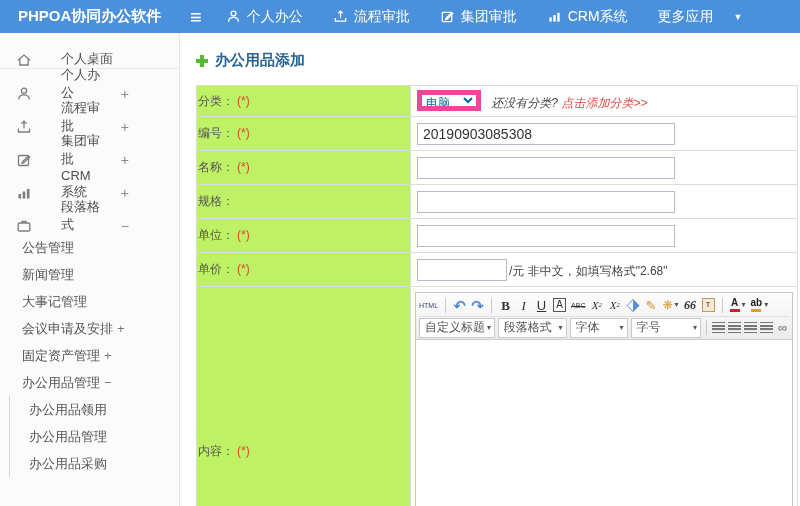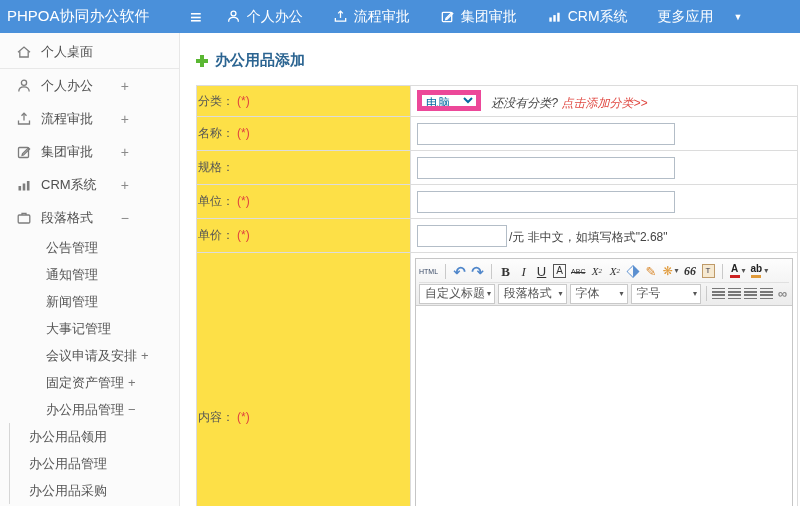--- a/index.html
+++ b/index.html
@@ -4,52 +4,52 @@
 <style>
   * { box-sizing: border-box; }
   html,body { margin:0; padding:0; }
   body {
     width:800px; height:506px; overflow:hidden; position:relative;
     background:#fff; font-family:"Liberation Sans","DejaVu Sans",sans-serif;
     color:#555;
   }
   
   .topbar { height:33px; background:#4a90da; display:flex; align-items:center; color:#fff; }
-  .logo { width:174px; padding-left:7px; font-size:15px; font-weight:normal; white-space:nowrap; }
+  .logo { width:174px; padding-left:18px; font-size:15px; font-weight:bold; white-space:nowrap; }
   .hamburger { font-size:20px; line-height:1; margin:0 24px 0 16px; cursor:pointer; }
   .nav { display:flex; align-items:center; gap:30px; font-size:14px; }
   .nav-item { display:flex; align-items:center; gap:6px; cursor:pointer; white-space:nowrap; }
   .nicon { width:15px; height:15px; display:inline-flex; }
   .nicon svg { width:15px; height:15px; }
   .caret { font-size:9px; margin-left:-10px; cursor:pointer; }
   
   .sidebar { position:absolute; top:33px; left:0; bottom:0; width:180px;
     background:#fbfbfb; border-right:1px solid #e7e7e7; padding-top:3px; overflow:hidden; }
-  .side-item { display:flex; align-items:center; height:33px; padding-left:16px;
-    font-size:13px; color:#4f4f4f; cursor:pointer; }
+  .side-item { display:flex; align-items:flex-end; height:33px; padding-left:16px;
+    font-size:13px; color:#4f4f4f; cursor:pointer;gap:20px; }
   .side-item.first { border-bottom:1px solid #e8e8e8; }
   .sicon { width:16px; height:16px; margin-right:9px; color:#7d7d7d; display:inline-flex; }
   .sicon svg { width:16px; height:16px; }
   .expand { margin-left:auto; margin-right:50px; color:#8a8a8a; font-size:14px; }
-  .sub-item { height:27px; line-height:27px; padding-left:46px; font-size:13px;
+  .sub-item { height:27px; line-height:27px; padding-left:22px; font-size:13px;
     color:#555; cursor:pointer; white-space:nowrap; }
   .expand-inline { color:#777; margin-left:4px; font-size:13px; }
   .sub2-wrap { margin-left:9px; border-left:1px solid #d6d6d6; }
   .sub2-item { height:27px; line-height:27px; padding-left:19px; font-size:13px;
     color:#555; cursor:pointer; }
   
   .main { position:absolute; top:33px; left:180px; right:0; bottom:0; background:#fff; overflow:hidden; }
   .page-title { display:flex; align-items:center; gap:7px; margin:18px 0 0 16px;
     font-size:15px; font-weight:bold; color:#2b6491; }
   .plus-icon { position:relative; width:12px; height:12px; }
   .plus-icon::before { content:""; position:absolute; left:0; top:4px; width:12px; height:4px; background:#5ab733; }
   .plus-icon::after { content:""; position:absolute; left:4px; top:0; width:4px; height:12px; background:#5ab733; }
   .form-table { margin:15px 0 0 16px; border-collapse:collapse; table-layout:fixed; width:602px; }
   .form-table td { border:1px solid #dcdcdc; font-size:12px; color:#555; }
-  td.lbl { background:#fde047; }
+  td.lbl { background:#bef264; }
   td.fld { background:#fff; padding:4px 6px; }
   tr.r1 { height:30px; } tr.r { height:34px; } tr.r7 { height:330px; }
   .req { color:#e0433e; margin-left:3px; }
   .cat-select { width:64px; height:21px; font-size:12px; color:#0369a1;
     border:5px solid #ec4899; background:#fff; font-family:inherit; }
   .hint { font-size:12px; color:#444; margin-left:7px;font-style:italic; }
   .hint-link { color:#e04a43; cursor:pointer; text-decoration:none; }
   .txt { width:258px; height:22px; border:1px solid #b3bdc7; font-size:14px;
     color:#333; padding:0 5px; font-family:inherit; }
   .txt.price { width:90px; }
@@ -204,23 +204,20 @@
         </svg>
     </span>
     <span>段落格式</span>
     <span class="expand">−</span>
   </div>
 
   <div class="sub-item">
     <span>公告管理</span>
   </div>
   <div class="sub-item">
-    <span>通知管理</span>
-  </div>
-  <div class="sub-item">
     <span>新闻管理</span>
   </div>
   <div class="sub-item">
     <span>大事记管理</span>
   </div>
   <div class="sub-item">
     <span>会议申请及安排</span><span class="expand-inline">+</span>
   </div>
   <div class="sub-item">
     <span>固定资产管理</span><span class="expand-inline">+</span>
@@ -256,20 +253,28 @@
     <tbody>
         <tr class="r1">
       <td class="lbl">
         <span>分类：</span><span class="req">(*)</span>
       </td>
       <td class="fld">
         <select class="cat-select">
           <option>电脑</option>
         </select>
         <span class="hint"><span>还没有分类?</span> <a class="hint-link">点击添加分类&gt;&gt;</a></span>
+      </td>
+    </tr>
+    <tr class="r">
+      <td class="lbl">
+        <span>编号：</span><span class="req">(*)</span>
+      </td>
+      <td class="fld">
+        <input class="txt" type="text" value="20190903085308" style="">
       </td>
     </tr>
     <tr class="r">
       <td class="lbl">
         <span>名称：</span><span class="req">(*)</span>
       </td>
       <td class="fld">
         <input class="txt" type="text" value="" style="">
       </td>
     </tr>

